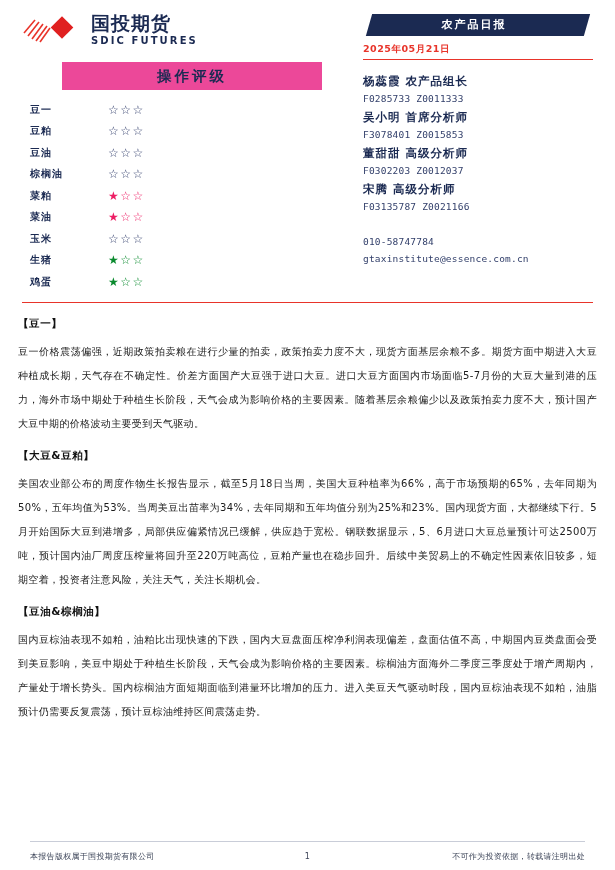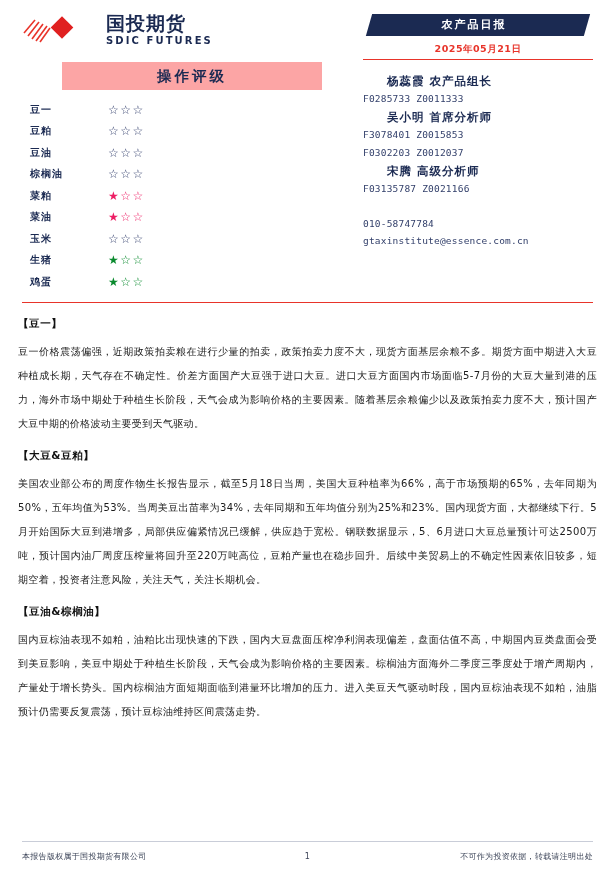--- a/index.html
+++ b/index.html
@@ -21,21 +21,21 @@
   
   .header {
     display: flex;
     align-items: flex-start;
     padding: 14px 22px 0 22px;
     height: 56px;
   }
   .brand {
     display: flex;
     align-items: center;
-    gap: 22px;
+    gap: 7px;
     width: 300px;
   }
   .brand-mark { position: relative; width: 62px; height: 30px; }
   .brand-mark svg { display: block; }
   .brand-text { display: flex; flex-direction: column; line-height: 1; }
   .brand-cn {
     font-family: "DejaVu Sans", "Liberation Sans", sans-serif;
     font-size: 19px;
     font-weight: bold;
     color: #1b2a52;
@@ -70,40 +70,40 @@
     height: 22px;
     line-height: 22px;
     text-align: center;
     color: #ffffff;
     font-size: 11px;
     font-weight: bold;
     letter-spacing: 2px;
   }
   .doc-date {
     margin-top: 7px;
-    text-align: center;
+    text-align: left;
     font-size: 9.5px;
     font-weight: bold;
     color: #e8342a;
     letter-spacing: 0.5px;
   }
   .date-rule {
     margin-top: 3px;
     height: 1.4px;
     background: #e8342a;
   }
 
   
   .content-top {
     display: flex;
     padding: 6px 22px 0 22px;
   }
   .rating-col { width: 300px; }
   .rating-title-bar {
-    background: #fca5a5;
+    background: #ec4899;
     height: 28px;
     display: flex;
     align-items: center;
     justify-content: center;
     margin-bottom: 9px;
     margin-left: 40px;
   }
   .rating-title {
     font-size: 14.5px;
     font-weight: bold;
@@ -131,21 +131,20 @@
     width: 230px;
     padding-top: 10px;
   }
   .analyst { margin-bottom: 1px; }
   .analyst-name {
     font-size: 11.5px;
     font-weight: bold;
     color: #1b2a52;
     letter-spacing: 1px;
     line-height: 18px;
-    margin-left: 24px;
   }
   .analyst-code {
     font-family: "DejaVu Sans Mono", "Liberation Mono", monospace;
     font-size: 9.5px;
     color: #33406b;
     line-height: 17px;
     letter-spacing: 0.2px;
   }
   .contact {
     margin-top: 18px;
@@ -180,21 +179,21 @@
     color: #1a1a1a;
     line-height: 24px;
     text-align: justify;
     letter-spacing: 0.35px;
   }
 
   
   .footer {
     position: absolute;
     left: 0; right: 0; bottom: 0;
-    padding: 0 22px;
+    padding: 0 30px;
   }
   .footer-rule { height: 1px; background: #c9cdd8; }
   .footer-row {
     display: flex;
     align-items: center;
     height: 28px;
     font-size: 8px;
     color: #3c4458;
     letter-spacing: 0.3px;
   }
@@ -287,20 +286,21 @@
       <div id="analyst-list">
           <div class="analyst">
             <div class="analyst-name">杨蕊霞 农产品组长</div>
             <div class="analyst-code">F0285733 Z0011333</div>
           </div>
           <div class="analyst">
             <div class="analyst-name">吴小明 首席分析师</div>
             <div class="analyst-code">F3078401 Z0015853</div>
           </div>
           <div class="analyst">
+            <div class="analyst-name">董甜甜 高级分析师</div>
             <div class="analyst-code">F0302203 Z0012037</div>
           </div>
           <div class="analyst">
             <div class="analyst-name">宋腾 高级分析师</div>
             <div class="analyst-code">F03135787 Z0021166</div>
           </div>
         </div>
       <div class="contact">
         <div>010-58747784</div>
         <div>gtaxinstitute@essence.com.cn</div>

